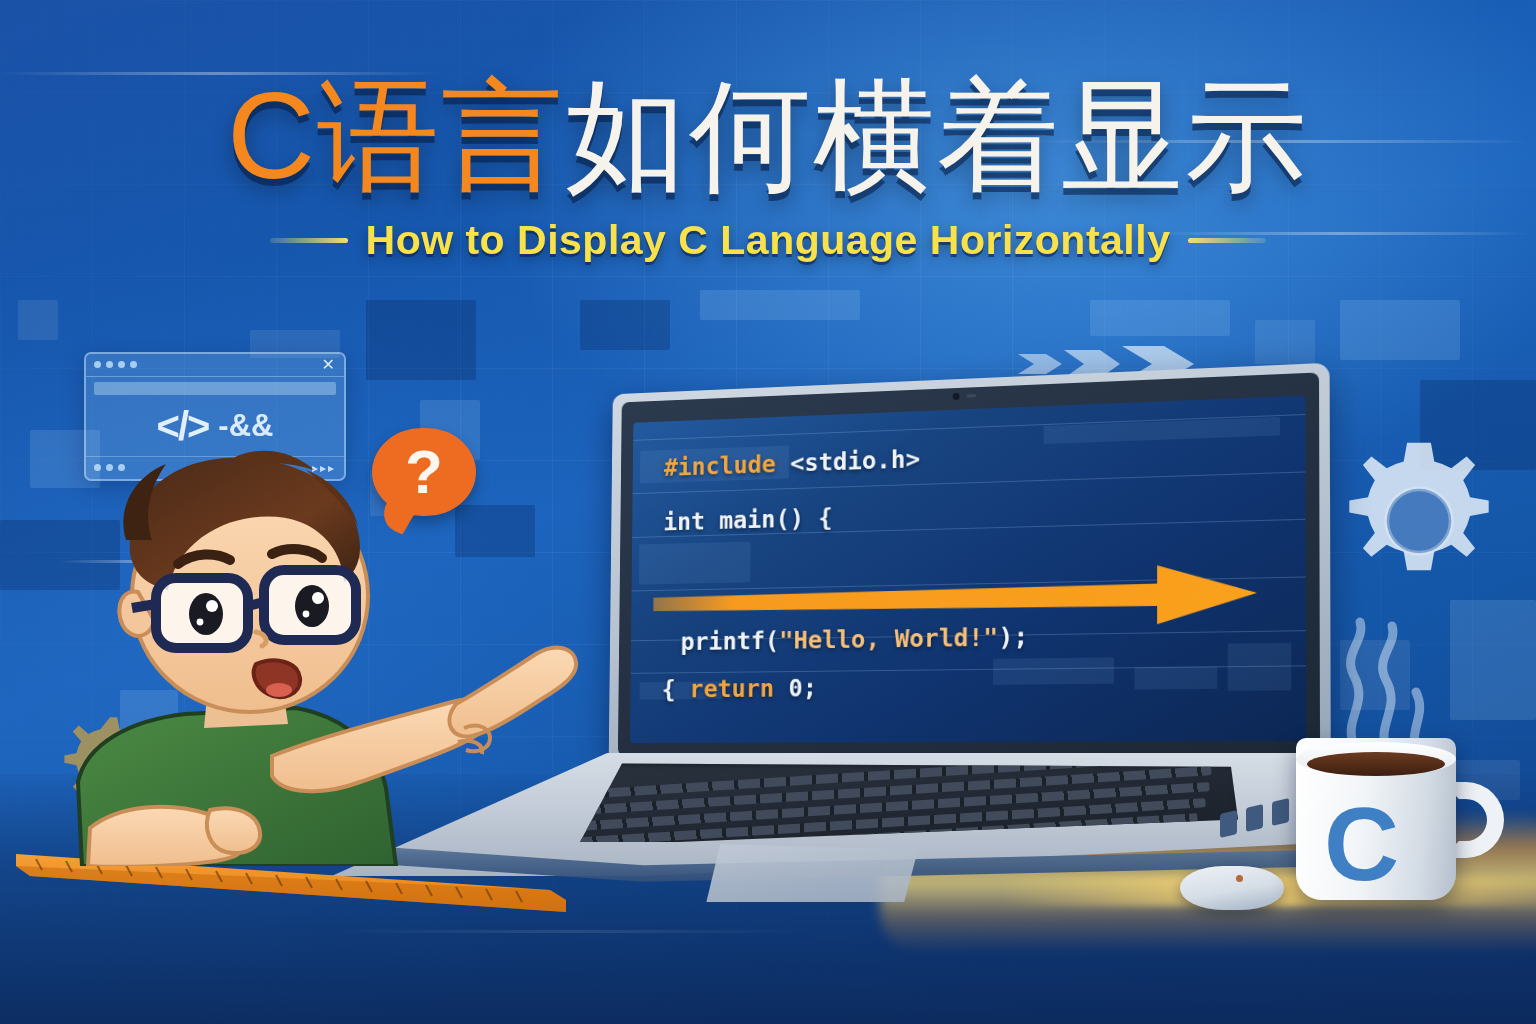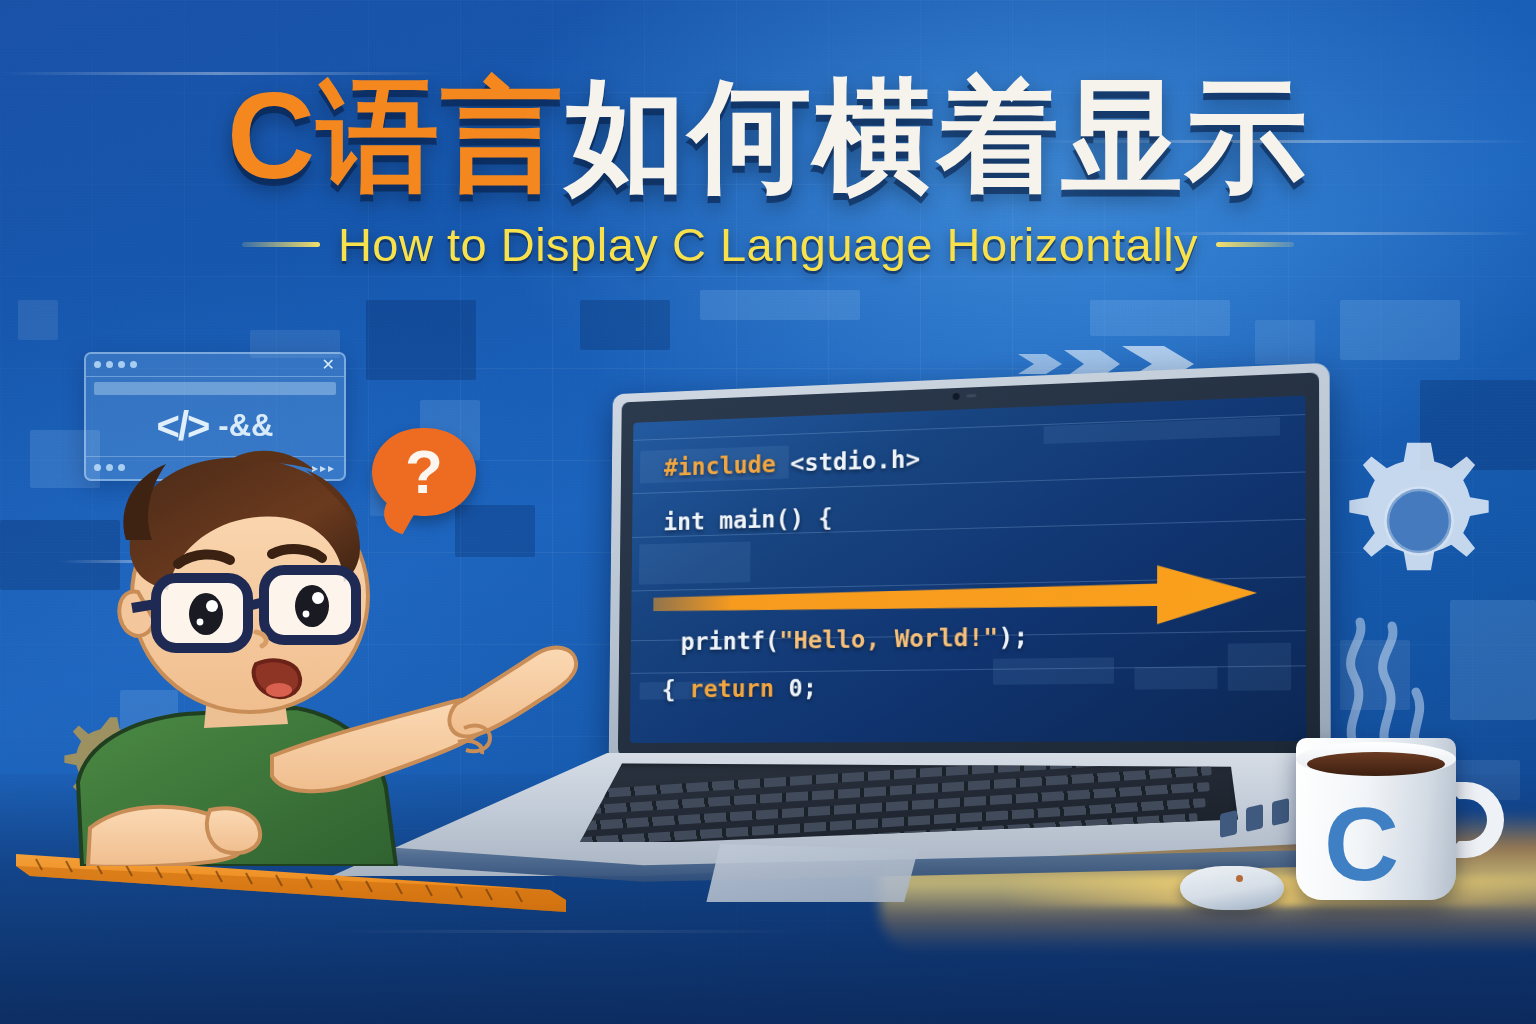--- a/index.html
+++ b/index.html
@@ -27,31 +27,31 @@
   .blk.l{background:rgba(175,215,255,.16);}
   .streak{position:absolute;height:3px;background:linear-gradient(90deg,transparent,rgba(255,255,255,.35),transparent);}
   .noise{
     position:absolute;inset:0;pointer-events:none;opacity:.16;
     background-image:repeating-linear-gradient(0deg,rgba(255,255,255,.05) 0 1px,transparent 1px 3px),
                      repeating-linear-gradient(90deg,rgba(0,0,0,.05) 0 1px,transparent 1px 3px);
   }
   
   .title-wrap{position:absolute;left:0;right:0;top:72px;text-align:center;z-index:30;}
   .title{
-    font-size:122px;font-weight:700;letter-spacing:2px;line-height:1.06;
+    font-size:122px;font-weight:400;letter-spacing:2px;line-height:1.06;
     white-space:nowrap;
     text-shadow:0 7px 0 rgba(6,26,62,.55),0 10px 20px rgba(0,0,0,.35);
   }
   .t-orange{color:#F5871F;}
   .t-white{color:#F6F3EC;}
   .subtitle-row{display:flex;align-items:center;justify-content:center;gap:18px;margin-top:16px;}
   .sub-dash{width:78px;height:5px;background:linear-gradient(90deg,rgba(255,235,140,.15),#F4E06A);border-radius:3px;}
   .sub-dash.r{background:linear-gradient(270deg,rgba(255,235,140,.15),#F4E06A);}
   .subtitle{
-    font-size:47px;font-weight:400;color:#F8E14A;letter-spacing:.5px;white-space:nowrap;
+    font-size:41px;font-weight:700;color:#F8E14A;letter-spacing:.5px;white-space:nowrap;
     text-shadow:0 3px 0 rgba(10,35,80,.6),0 5px 12px rgba(0,0,0,.35);
   }
   
   .codewin{
     position:absolute;left:84px;top:352px;width:258px;height:125px;
     background:rgba(150,200,245,.22);border:2px solid rgba(210,235,255,.45);
     border-radius:7px;box-shadow:0 6px 22px rgba(0,20,60,.25);z-index:12;
   }
   .cw-bar{height:22px;border-bottom:1px solid rgba(215,240,255,.35);position:relative;}
   .cw-dots{position:absolute;left:8px;top:7px;display:flex;gap:5px;}

